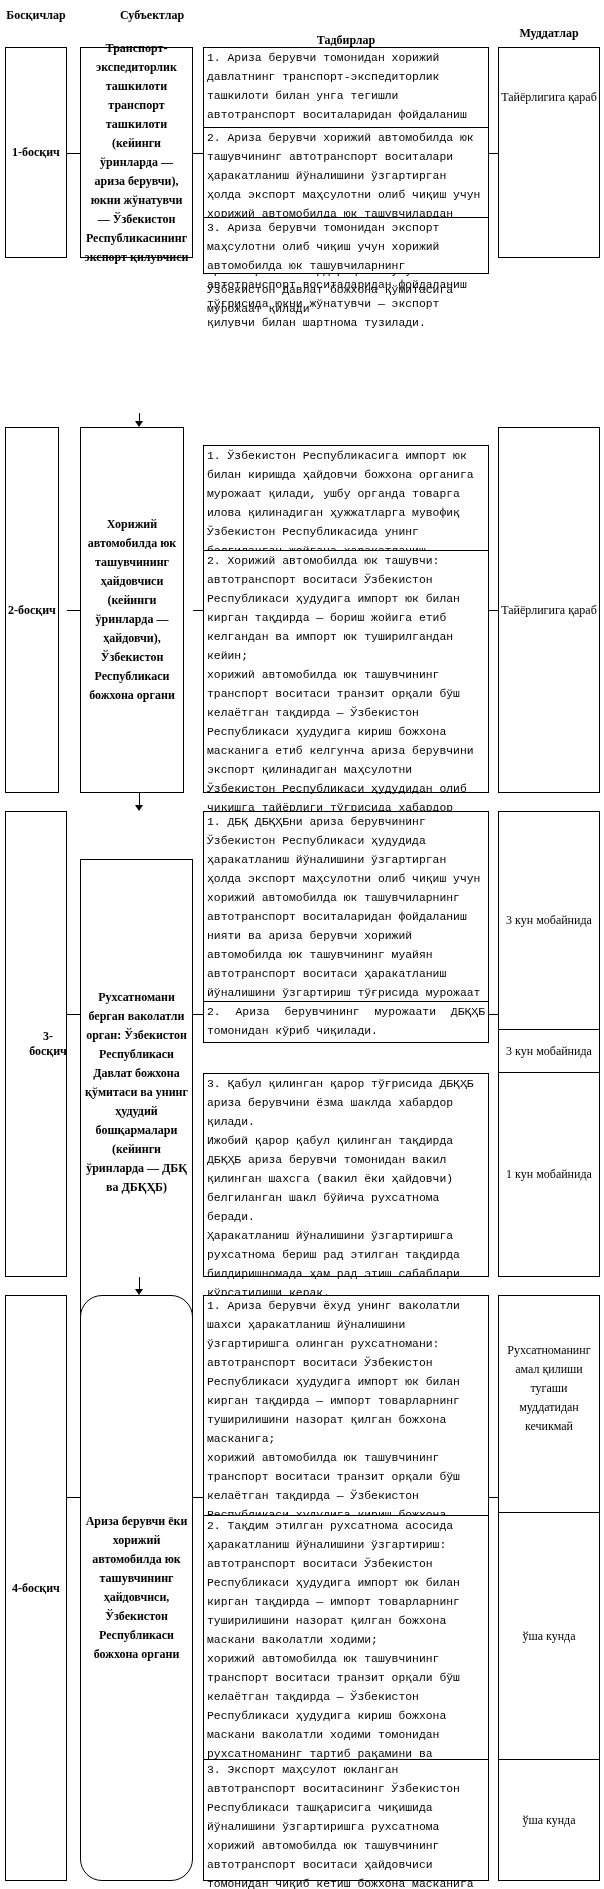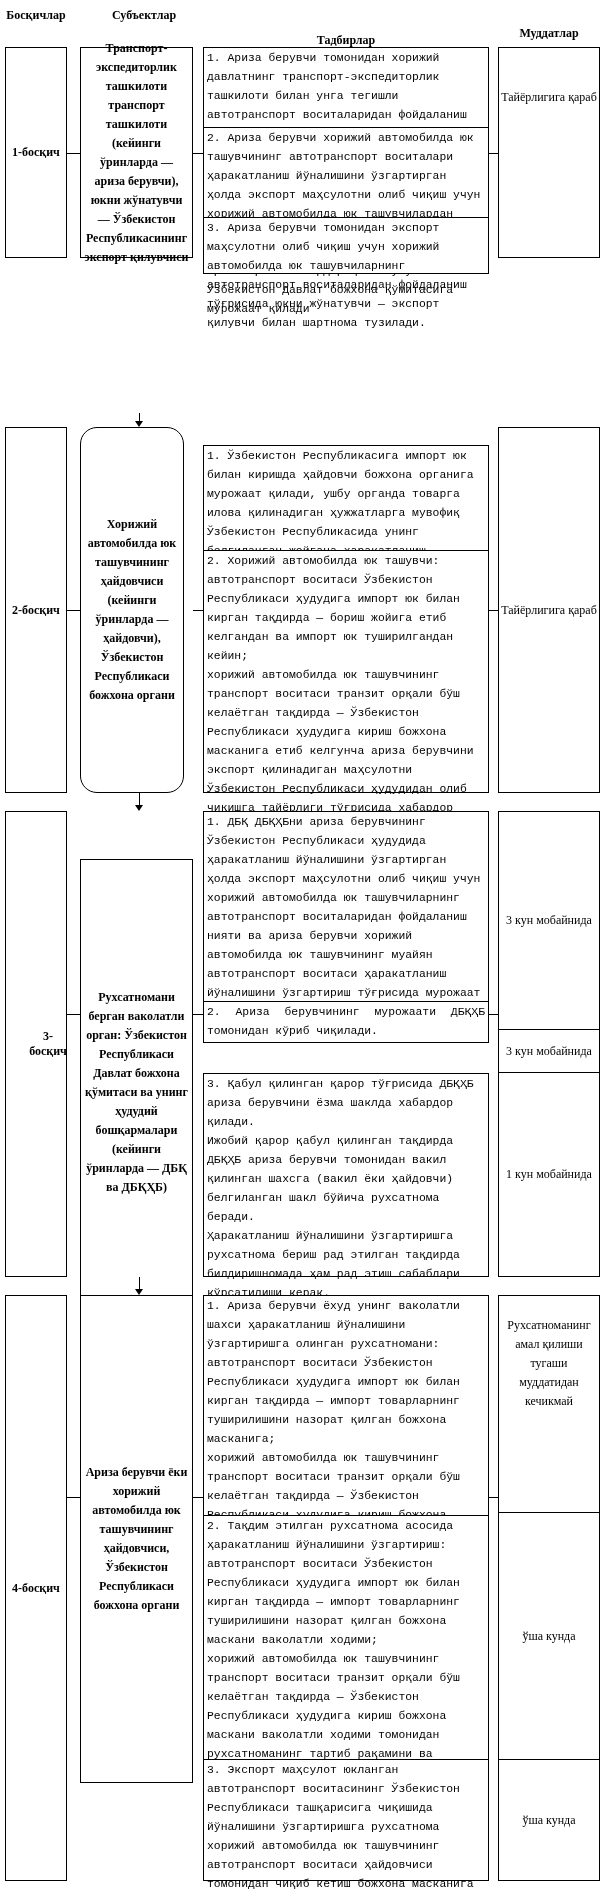--- a/index.html
+++ b/index.html
@@ -20,43 +20,43 @@
   .term.top { align-items:flex-start; padding-top:40px; }
   .hline { position:absolute; height:1px; background:#000; }
   .vline { position:absolute; width:1px; background:#000; }
   .arrowhead { position:absolute; width:0; height:0; border-left:4px solid transparent;
                border-right:4px solid transparent; border-top:6px solid #000; }
 </style>
 </head>
 <body>
 
 <div class="hdr" style="left:0;top:8px;width:72px;">Босқичлар</div>
-<div class="hdr" style="left:88px;top:8px;width:112px;">Субъектлар</div>
+<div class="hdr" style="left:96px;top:8px;width:112px;">Субъектлар</div>
 <div class="hdr" style="left:203px;top:8px;width:286px;margin-top:25px;">Тадбирлар</div>
 <div class="hdr" style="left:498px;top:17px;width:102px;margin-top:9px;">Муддатлар</div>
 
 <div>
   <div class="box stage-label" style="left:5px;top:47px;width:62px;height:211px;">1-босқич</div>
   <div class="hline" style="left:67px;top:153px;width:13px;"></div>
   <div class="box subject" style="left:80px;top:47px;width:113px;height:211px;">Транспорт-экспедиторлик ташкилоти транспорт ташкилоти (кейинги ўринларда — ариза берувчи), юкни жўнатувчи — Ўзбекистон Республикасининг экспорт қилувчиси</div>
   <div class="hline" style="left:193px;top:153px;width:10px;"></div>
   <div class="act" style="left:203px;top:47px;width:286px;height:81px;">1. Ариза берувчи томонидан хорижий давлатнинг транспорт-экспедиторлик ташкилоти билан унга тегишли автотранспорт воситаларидан фойдаланиш юзасидан шартнома тузилади.</div>
   <div class="act" style="left:203px;top:127px;width:286px;height:91px;">2. Ариза берувчи хорижий автомобилда юк ташувчининг автотранспорт воситалари ҳаракатланиш йўналишини ўзгартирган ҳолда экспорт маҳсулотни олиб чиқиш учун хорижий автомобилда юк ташувчилардан фойдаланиш нияти тўғрисида кейинчалик Давлат божхона қўмитасининг ҳудудий органларини хабардор қилиш учун Ўзбекистон Давлат божхона қўмитасига мурожаат қилади</div>
   <div class="act" style="left:203px;top:217px;width:286px;height:57px;">3. Ариза берувчи томонидан экспорт маҳсулотни олиб чиқиш учун хорижий автомобилда юк ташувчиларнинг автотранспорт воситаларидан фойдаланиш тўғрисида юкни жўнатувчи — экспорт қилувчи билан шартнома тузилади.</div>
   <div class="hline" style="left:489px;top:153px;width:9px;"></div>
   <div class="term top" style="left:498px;top:47px;width:102px;height:211px;">Тайёрлигига қараб</div>
 </div>
 
 <div class="vline" style="left:139px;top:413px;height:10px;"></div>
 <div class="arrowhead" style="left:135px;top:421px;"></div>
 
 <div>
-  <div class="box stage-label" style="left:5px;top:427px;width:62px;height:366px;">2-босқич</div>
+  <div class="box stage-label" style="left:5px;top:427px;width:54px;height:366px;">2-босқич</div>
   <div class="hline" style="left:67px;top:610px;width:13px;"></div>
-  <div class="box subject" style="left:80px;top:427px;width:104px;height:366px;border-radius:17px;">Хорижий автомобилда юк ташувчининг ҳайдовчиси (кейинги ўринларда — ҳайдовчи), Ўзбекистон Республикаси божхона органи</div>
+  <div class="box subject" style="left:80px;top:427px;width:104px;height:366px;">Хорижий автомобилда юк ташувчининг ҳайдовчиси (кейинги ўринларда — ҳайдовчи), Ўзбекистон Республикаси божхона органи</div>
   <div class="hline" style="left:193px;top:610px;width:10px;"></div>
   <div class="act" style="left:203px;top:427px;width:286px;height:124px;margin-top:18px;">1. Ўзбекистон Республикасига импорт юк билан киришда ҳайдовчи божхона органига мурожаат қилади, ушбу органда товарга илова қилинадиган ҳужжатларга мувофиқ Ўзбекистон Республикасида унинг белгиланган жойгача ҳаракатланиш йўналиши белгиланади.</div>
   <div class="act" style="left:203px;top:550px;width:286px;height:243px;">2. Хорижий автомобилда юк ташувчи:
 автотранспорт воситаси Ўзбекистон Республикаси ҳудудига импорт юк билан кирган тақдирда — бориш жойига етиб келгандан ва импорт юк туширилгандан кейин;
 хорижий автомобилда юк ташувчининг транспорт воситаси транзит орқали бўш келаётган тақдирда — Ўзбекистон Республикаси ҳудудига кириш божхона масканига етиб келгунча ариза берувчини экспорт қилинадиган маҳсулотни Ўзбекистон Республикаси ҳудудидан олиб чиқишга тайёрлиги тўғрисида хабардор қилади.</div>
   <div class="hline" style="left:489px;top:610px;width:9px;"></div>
   <div class="term" style="left:498px;top:427px;width:102px;height:366px;padding-bottom:0;">Тайёрлигига қараб</div>
 </div>
 
 <div class="vline" style="left:139px;top:793px;height:12px;"></div>
@@ -77,26 +77,26 @@
   <div class="term" style="left:498px;top:1029px;width:102px;height:44px;">3 кун мобайнида</div>
   <div class="term" style="left:498px;top:1072px;width:102px;height:205px;">1 кун мобайнида</div>
 </div>
 
 <div class="vline" style="left:139px;top:1277px;height:12px;"></div>
 <div class="arrowhead" style="left:135px;top:1289px;"></div>
 
 <div>
   <div class="box stage-label" style="left:5px;top:1295px;width:62px;height:586px;">4-босқич</div>
   <div class="hline" style="left:67px;top:1497px;width:13px;"></div>
-  <div class="box subject" style="left:80px;top:1295px;width:113px;height:488px;">Ариза берувчи ёки хорижий автомобилда юк ташувчининг ҳайдовчиси, Ўзбекистон Республикаси божхона органи</div>
+  <div class="box subject" style="left:80px;top:1295px;width:113px;height:586px;border-radius:22px;">Ариза берувчи ёки хорижий автомобилда юк ташувчининг ҳайдовчиси, Ўзбекистон Республикаси божхона органи</div>
   <div class="hline" style="left:193px;top:1497px;width:10px;"></div>
   <div class="act" style="left:203px;top:1295px;width:286px;height:221px;">1. Ариза берувчи ёхуд унинг ваколатли шахси ҳаракатланиш йўналишини ўзгартиришга олинган рухсатномани:
 автотранспорт воситаси Ўзбекистон Республикаси ҳудудига импорт юк билан кирган тақдирда — импорт товарларнинг туширилишини назорат қилган божхона масканига;
 хорижий автомобилда юк ташувчининг транспорт воситаси транзит орқали бўш келаётган тақдирда — Ўзбекистон Республикаси ҳудудига кириш божхона масканига тақдим этади.</div>
   <div class="act" style="left:203px;top:1515px;width:286px;height:245px;">2. Тақдим этилган рухсатнома асосида ҳаракатланиш йўналишини ўзгартириш:
 автотранспорт воситаси Ўзбекистон Республикаси ҳудудига импорт юк билан кирган тақдирда — импорт товарларнинг туширилишини назорат қилган божхона маскани ваколатли ходими;
 хорижий автомобилда юк ташувчининг транспорт воситаси транзит орқали бўш келаётган тақдирда — Ўзбекистон Республикаси ҳудудига кириш божхона маскани ваколатли ходими томонидан рухсатноманинг тартиб рақамини ва берилган санасини кўрсатган ҳолда расмийлаштирилади.</div>
   <div class="act" style="left:203px;top:1759px;width:286px;height:122px;">3. Экспорт маҳсулот юкланган автотранспорт воситасининг Ўзбекистон Республикаси ташқарисига чиқишида йўналишини ўзгартиришга рухсатнома хорижий автомобилда юк ташувчининг автотранспорт воситаси ҳайдовчиси томонидан чиқиб кетиш божхона масканига топширилади.</div>
   <div class="hline" style="left:489px;top:1497px;width:9px;"></div>
-  <div class="term top" style="left:498px;top:1295px;width:102px;height:218px;padding-top:20px;">Рухсатноманинг амал қилиши тугаши муддатидан кечикмай</div>
+  <div class="term top" style="left:498px;top:1295px;width:102px;height:218px;padding-top:45px;">Рухсатноманинг амал қилиши тугаши муддатидан кечикмай</div>
   <div class="term" style="left:498px;top:1512px;width:102px;height:248px;">ўша кунда</div>
   <div class="term" style="left:498px;top:1759px;width:102px;height:122px;">ўша кунда</div>
 </div>
 
 </body></html>

